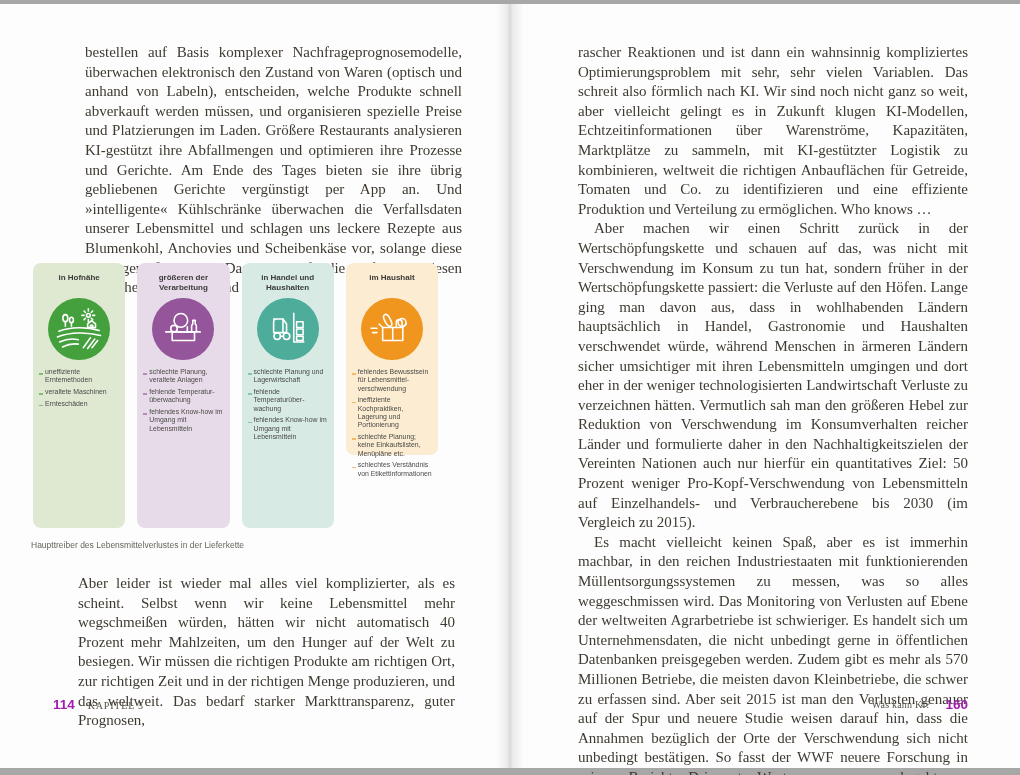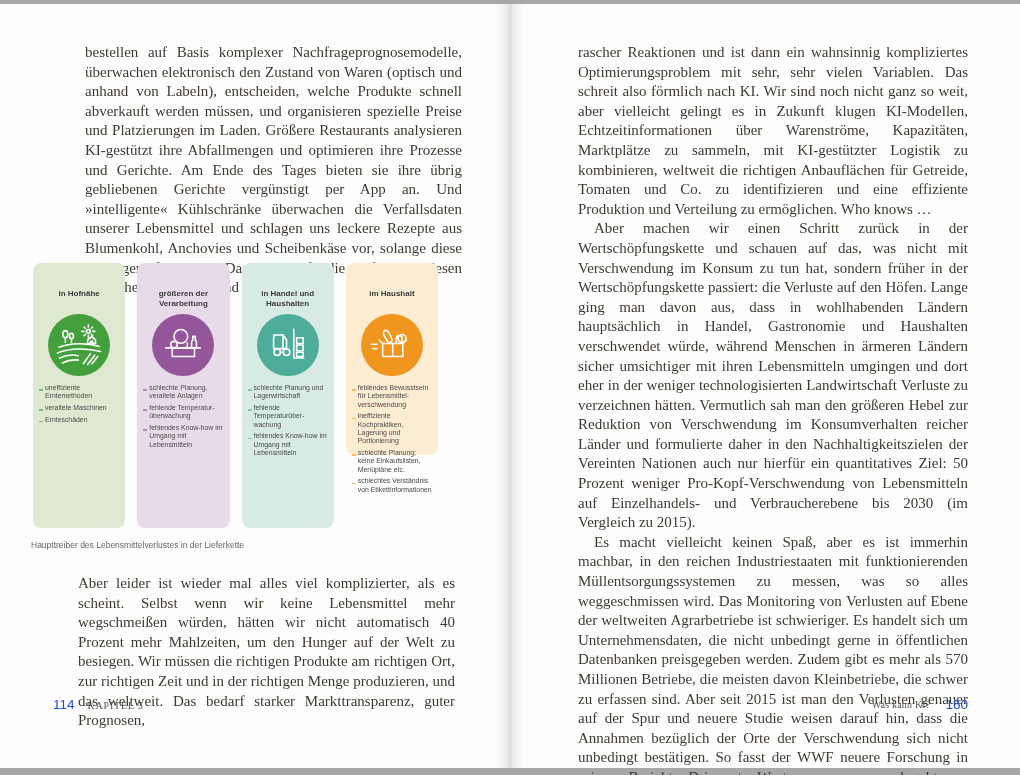--- a/index.html
+++ b/index.html
@@ -11,37 +11,37 @@
           background:linear-gradient(to right,rgba(0,0,0,0) 0%,rgba(0,0,0,0.07) 40%,rgba(0,0,0,0.14) 50%,rgba(0,0,0,0.07) 60%,rgba(0,0,0,0) 100%);}
   .body-text{font-size:15px;line-height:19.6px;text-align:justify;color:#3f3a31;}
   .body-text p{margin:0;}
   .body-text p.indent{text-indent:16px;}
 
   .lp-para1{position:absolute;left:85px;top:43px;width:377px;}
   .lp-para2{position:absolute;left:78px;top:574px;width:377px;}
 
   .infographic{position:absolute;left:33px;top:263px;width:405px;display:flex;gap:12px;}
   .info-box{flex:1;box-sizing:border-box;height:265px;border-radius:8px;background:var(--bg,#eee);
-            padding:24px 6px;font-family:"Liberation Sans",sans-serif;}
+            padding:8px 6px;font-family:"Liberation Sans",sans-serif;}
   .info-box:last-child{height:192px;}
   .box-title{height:23px;font-size:8px;font-weight:bold;line-height:9.5px;text-align:center;color:#3b3b39;
              display:flex;align-items:flex-start;justify-content:center;padding-top:2px;}
   .box-circle{width:62px;height:62px;border-radius:50%;background:var(--accent,#999);
               margin:2px auto 8px auto;display:flex;align-items:center;justify-content:center;}
   .box-circle svg{display:block;}
   .box-items{list-style:none;margin:0;padding:0;font-size:6.9px;line-height:8.3px;color:#494946;}
   .box-items li{position:relative;padding-left:6px;margin-bottom:3.5px;}
   .box-items li::before{content:"";position:absolute;left:0;top:5.2px;width:4px;height:1.4px;
                         background:var(--accent,#999);opacity:0.6;}
   .caption{position:absolute;left:31px;top:540px;font-family:"Liberation Sans",sans-serif;
            font-size:8.5px;color:#67655c;}
 
   .lp-footer{position:absolute;left:53px;top:697px;display:flex;align-items:baseline;gap:13px;
              font-family:"Liberation Sans",sans-serif;}
-  .page-num{font-size:13.5px;color:#1d4ed8;}
+  .page-num{font-size:13.5px;color:#a21caf;font-weight:bold;}
   .running-head{font-size:10px;letter-spacing:0.8px;color:#56524a;text-transform:uppercase;font-family:Liberation Serif, serif;}
 
   .rp-text{position:absolute;left:578px;top:43px;width:390px;}
   .rp-footer{position:absolute;left:578px;top:697px;width:390px;display:flex;justify-content:flex-end;
              align-items:center;gap:15px;font-family:"Liberation Sans",sans-serif;}
 </style>
 </head>
 <body>
 
 <div class="screen">

